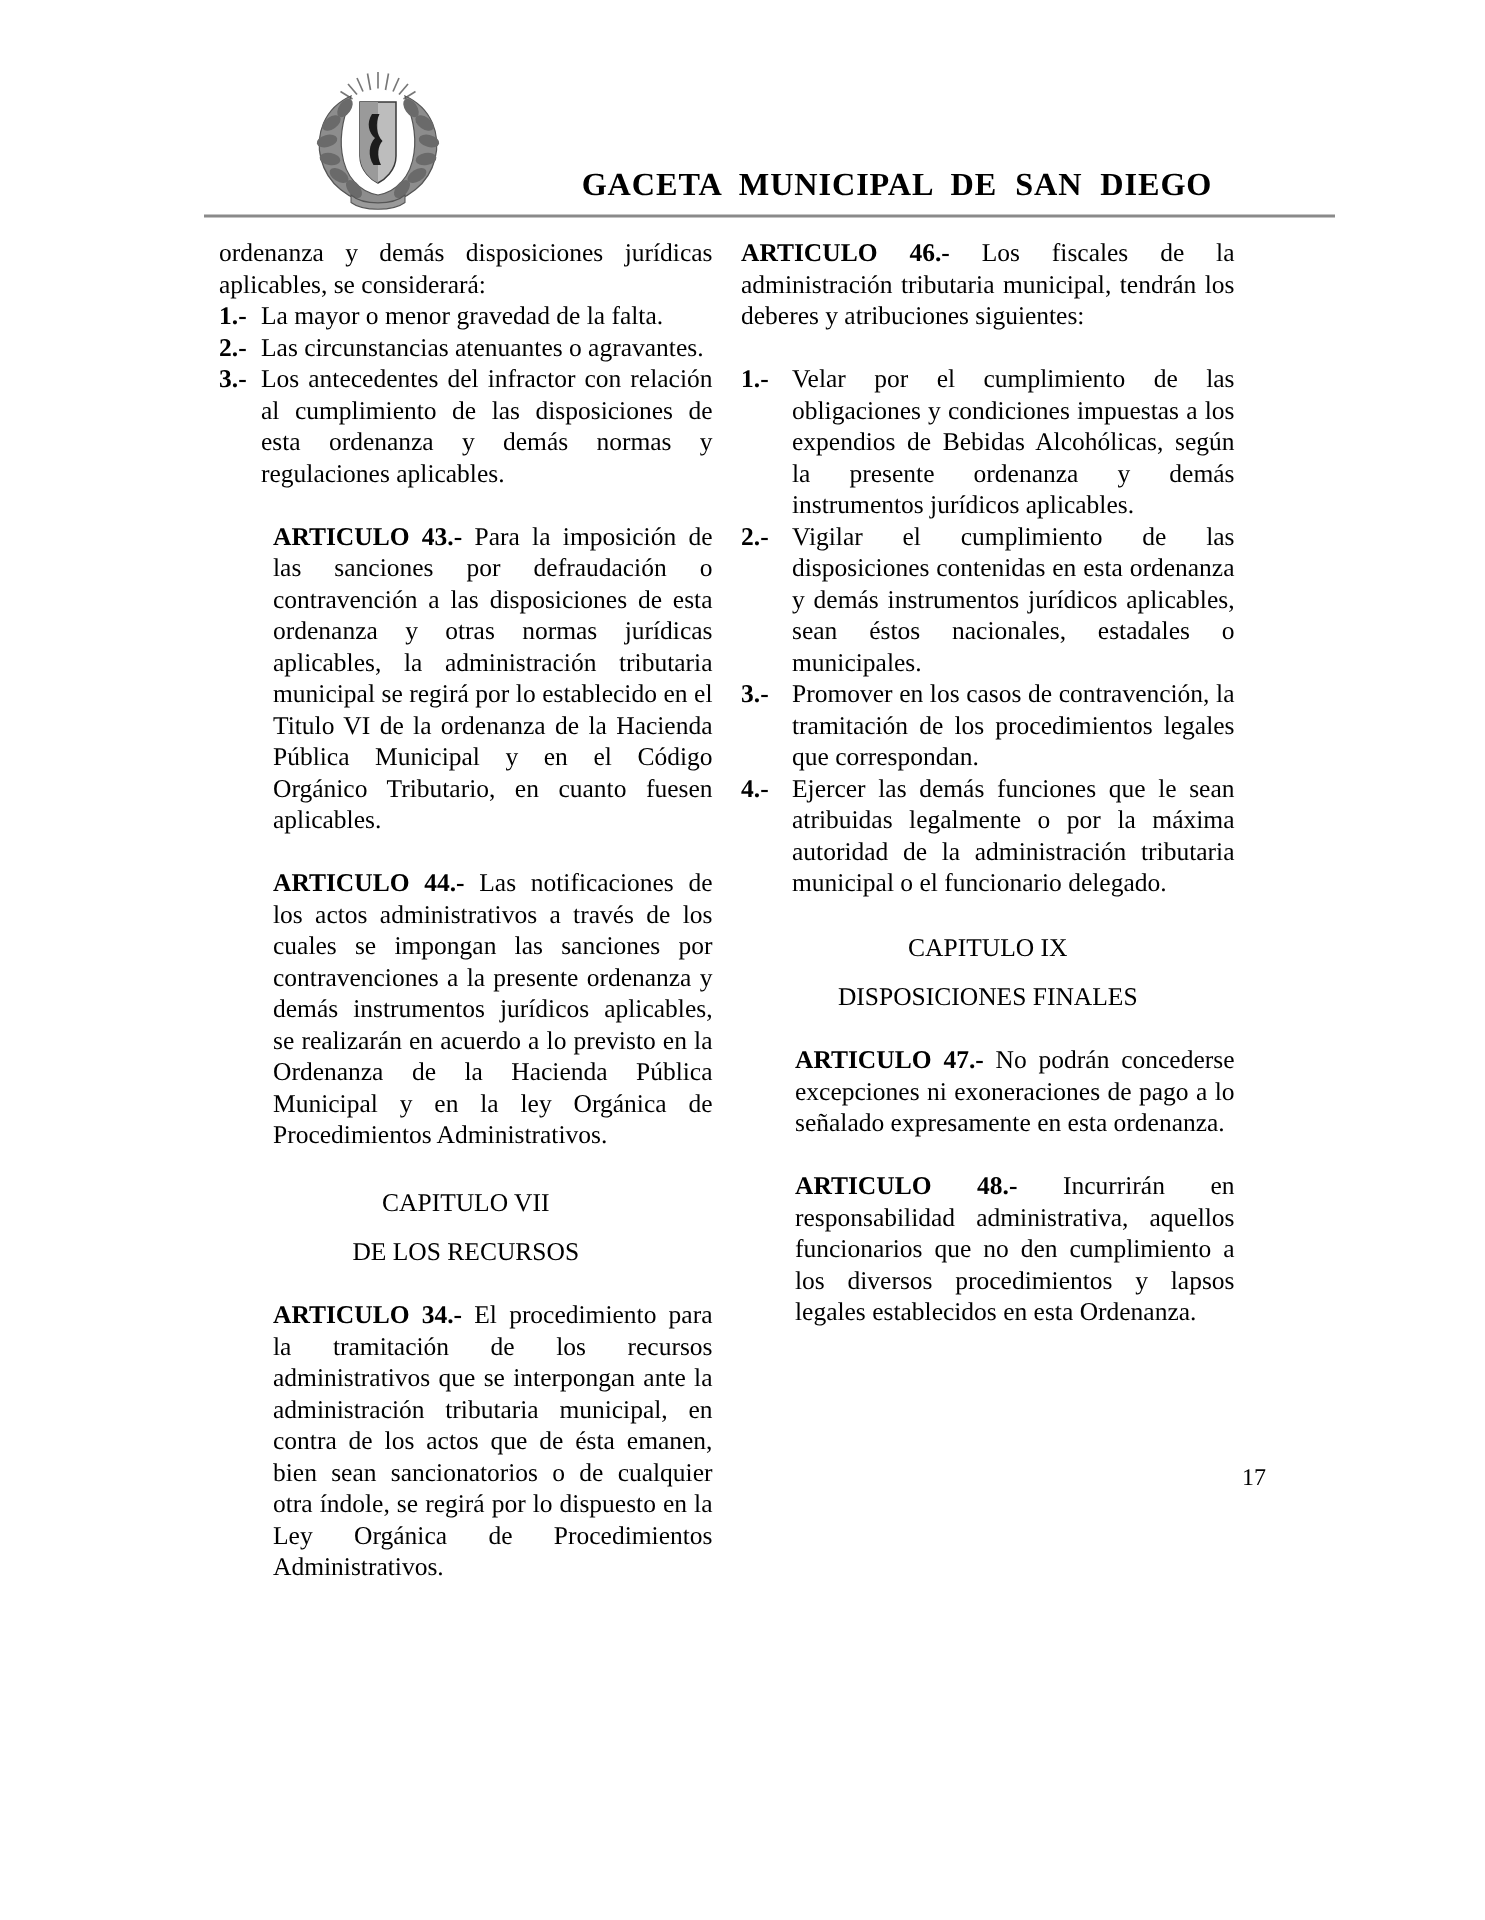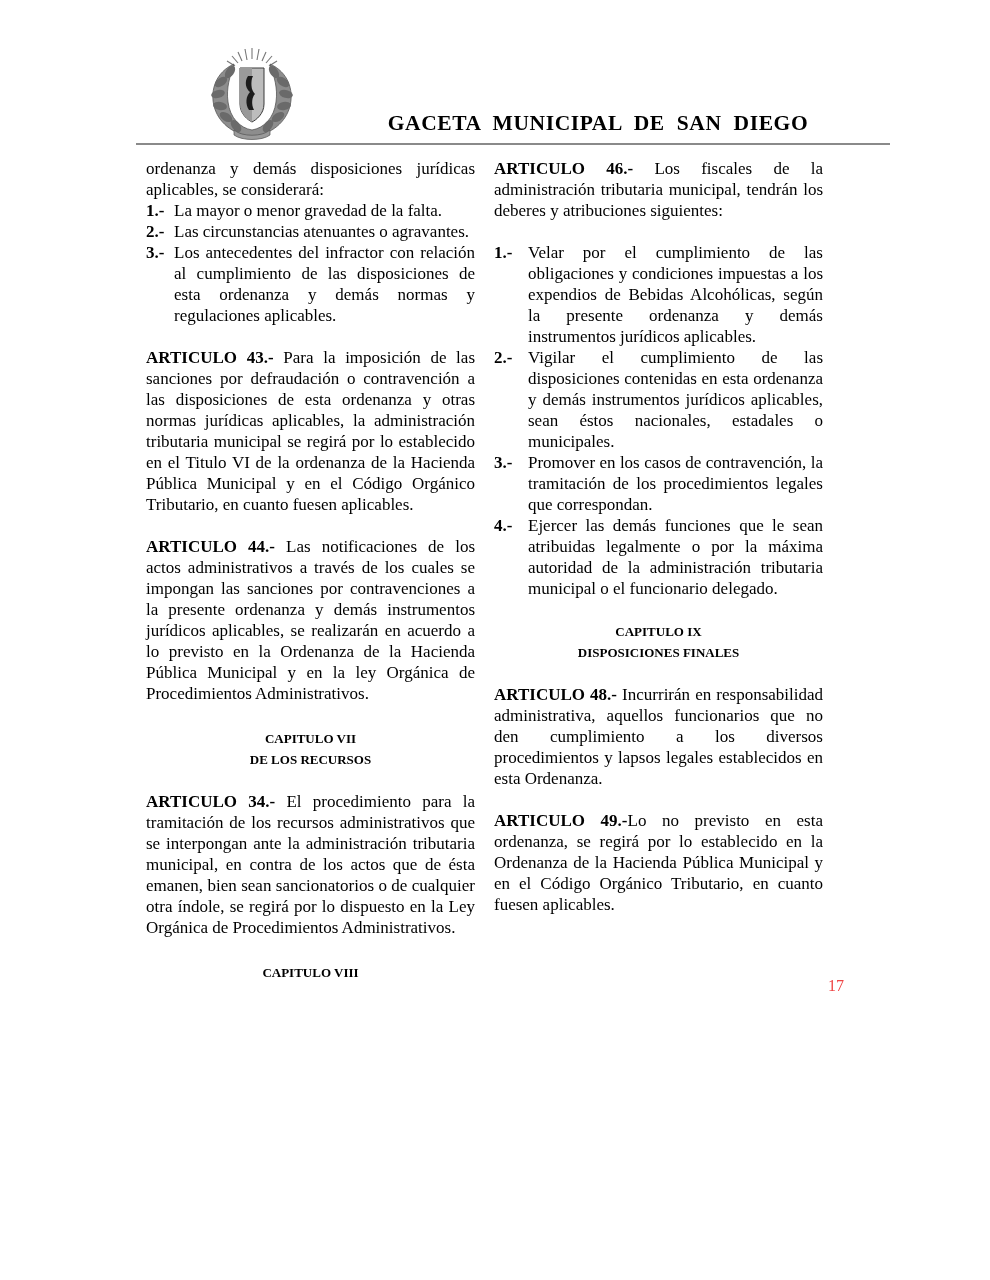--- a/index.html
+++ b/index.html
@@ -71,21 +71,21 @@
   }
 
   p.para {
     margin: 0;
     font-size: 17px;
     line-height: 21px;
     text-align: justify;
     text-justify: inter-word;
     hyphens: none;
   }
-  p.para.gap-before { margin-top: 21px; }
+  p.para.gap-before { margin-top: 21px; margin-left: 36px; }
 
   .label {
     font-weight: bold;
   }
 
   
   .li {
     display: flex;
     font-size: 17px;
     line-height: 21px;
@@ -104,36 +104,36 @@
 
   
   .list-left .li-num { width: 22px; }
   .list-left .li-body { padding-left: 6px; }
 
   
   .list-right .li-num { width: 22px; }
   .list-right .li-body { padding-left: 12px; }
 
   .chapter {
-    margin: 0;
+    margin: 12px;
     text-align: center;
-    font-weight: bold;
-    font-size: 13px;
+    font-weight: normal;
+    font-size: 17px;
     line-height: 21px;
   }
   .chapter-block { margin-top: 24px; }
   .chapter-block.tight { margin-top: 22px; }
 
   .folio {
     position: absolute;
     right: 146px;
     bottom: 88px;
     font-size: 16px;
     line-height: 20px;
-    color: #ef4444;
+    color: #000000;
   }
 </style>
 </head>
 <body>
 
 <div class="page">
 
   <div class="masthead">
     <svg class="emblem" viewBox="0 0 96 100" aria-hidden="true">
       <g fill="#6f6f6f" stroke="#4a4a4a" stroke-width="0.7">
@@ -248,28 +248,28 @@
           <span class="li-num">4.-</span>
           <span class="li-body">Ejercer las demás funciones que le sean atribuidas legalmente o por la máxima autoridad de la administración tributaria municipal o el funcionario delegado.</span>
         </div>
       </div>
 
       <div class="chapter-block tight">
         <p class="chapter">CAPITULO IX</p>
         <p class="chapter">DISPOSICIONES FINALES</p>
       </div>
 
+      <p class="para gap-before">
+        <span class="label">ARTICULO 47.-</span><span> No podrán concederse excepciones ni exoneraciones de pago a lo señalado expresamente en esta ordenanza.</span>
+      </p>
 
       <p class="para gap-before">
         <span class="label">ARTICULO        48.-</span><span> Incurrirán en responsabilidad administrativa, aquellos funcionarios que no den cumplimiento a los diversos procedimientos y lapsos legales establecidos en esta Ordenanza.</span>
       </p>
 
-      <p class="para gap-before">
-        <span class="label">ARTICULO 49.-</span><span>Lo no previsto en esta ordenanza, se regirá por lo establecido en la Ordenanza de la Hacienda Pública Municipal y en el Código Orgánico Tributario, en cuanto fuesen aplicables.</span>
-      </p>
 
 
     </div>
   </div>
 
   <div class="folio">17</div>
 
 </div>
 
 </body></html>

